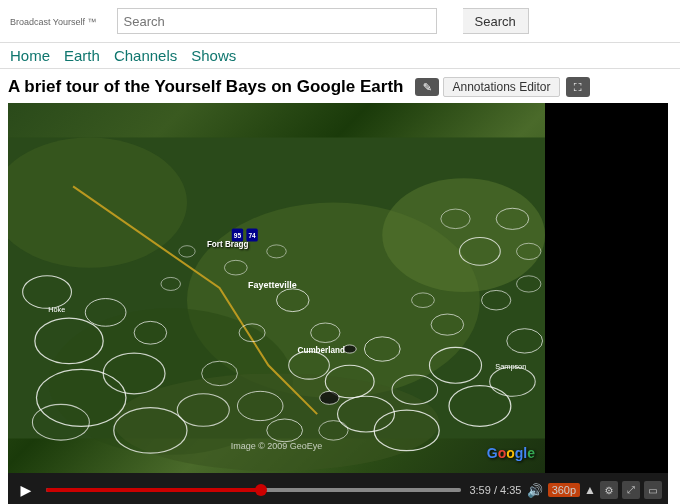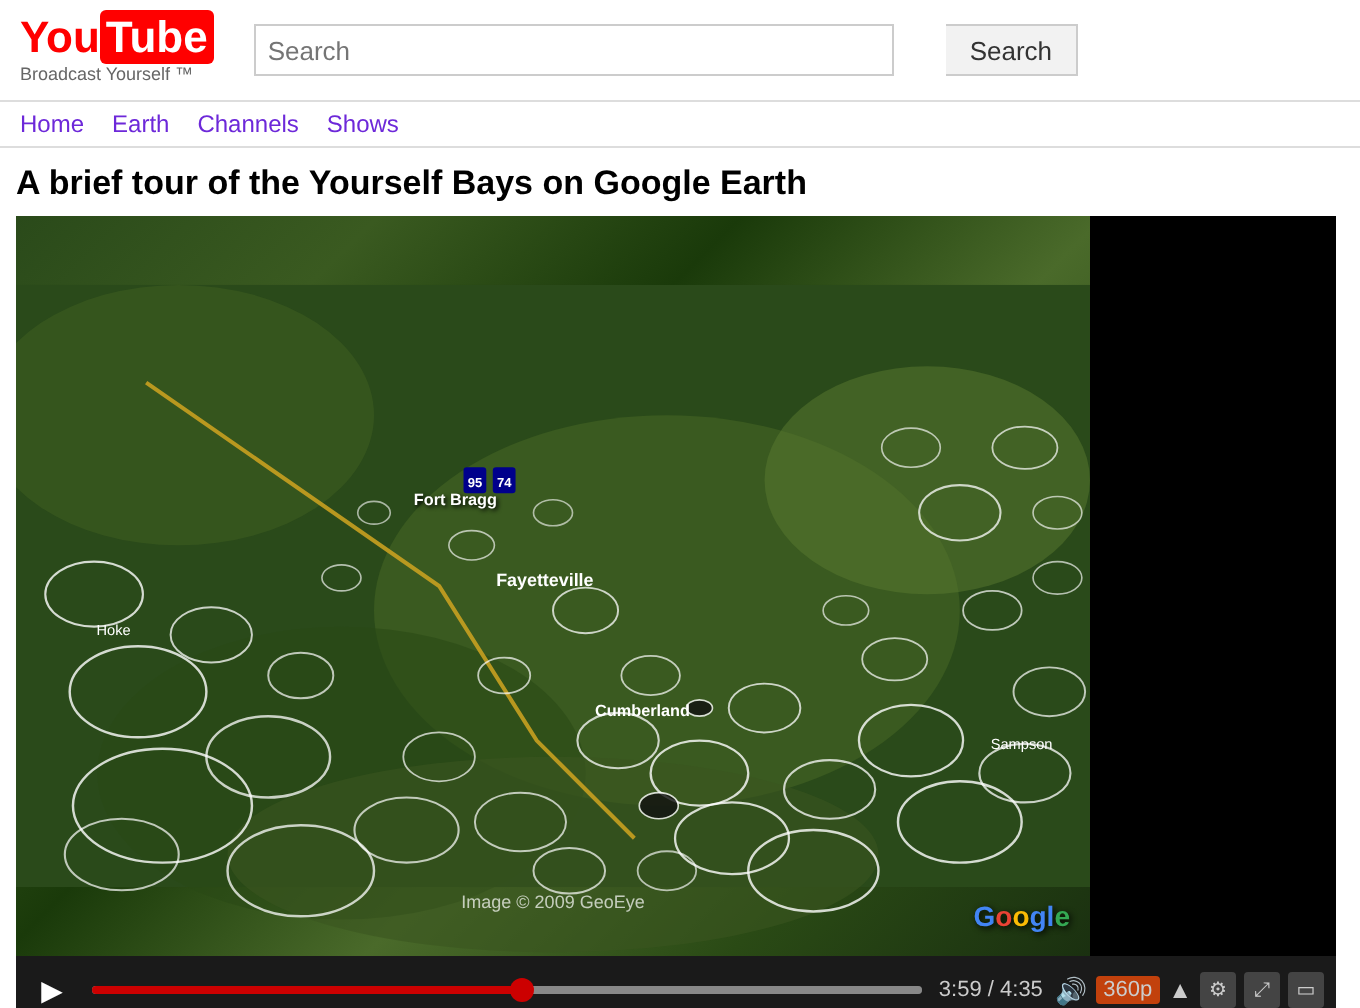--- a/index.html
+++ b/index.html
@@ -67,22 +67,22 @@
 
     
     #nav {
       display: flex;
       align-items: center;
       padding: 4px 10px;
       border-bottom: 1px solid #ddd;
       background: #fff;
     }
     .nav-item {
-      color: #6d28d9;
-      font-size: 12px;
+      color: #0f766e;
+      font-size: 15px;
       margin-right: 14px;
       cursor: pointer;
       text-decoration: none;
     }
 
     
     #content {
       padding: 8px 8px 0 8px;
     }
 
@@ -314,42 +314,44 @@
       cursor: pointer;
       color: #ccc;
       font-size: 10px;
     }
   </style>
 </head>
 <body>
 
 <div id="header">
   <div id="logo-area">
-    <div id="logo">
-      <span class="you">You</span><span class="tube">Tube</span>
-    </div>
     <div id="broadcast">Broadcast Yourself ™</div>
   </div>
   <div id="search-area">
     <input type="text" id="search-input" placeholder="Search" style="">
     <button id="search-button">Search</button>
   </div>
 </div>
 
 <div id="nav">
   <a class="nav-item">Home</a>
   <a class="nav-item">Earth</a>
   <a class="nav-item">Channels</a>
   <a class="nav-item">Shows</a>
 </div>
 
 <div id="content">
 
   <div id="title-row">
     <span id="page-title">A brief tour of the Yourself Bays on Google Earth</span>
+    <div id="annotations-btn-area">
+      <div id="anno-icon"></div>
+      <button id="annotations-btn">Annotations Editor</button>
+      <div id="fullscreen-icon-btn"></div>
+    </div>
   </div>
 
   <div id="video-container">
 
     <div id="video-frame">
       <div id="satellite-bg"></div>
 
       <div class="oval-container">
         <svg viewBox="0 0 660 370" xmlns="http://www.w3.org/2000/svg">
 

